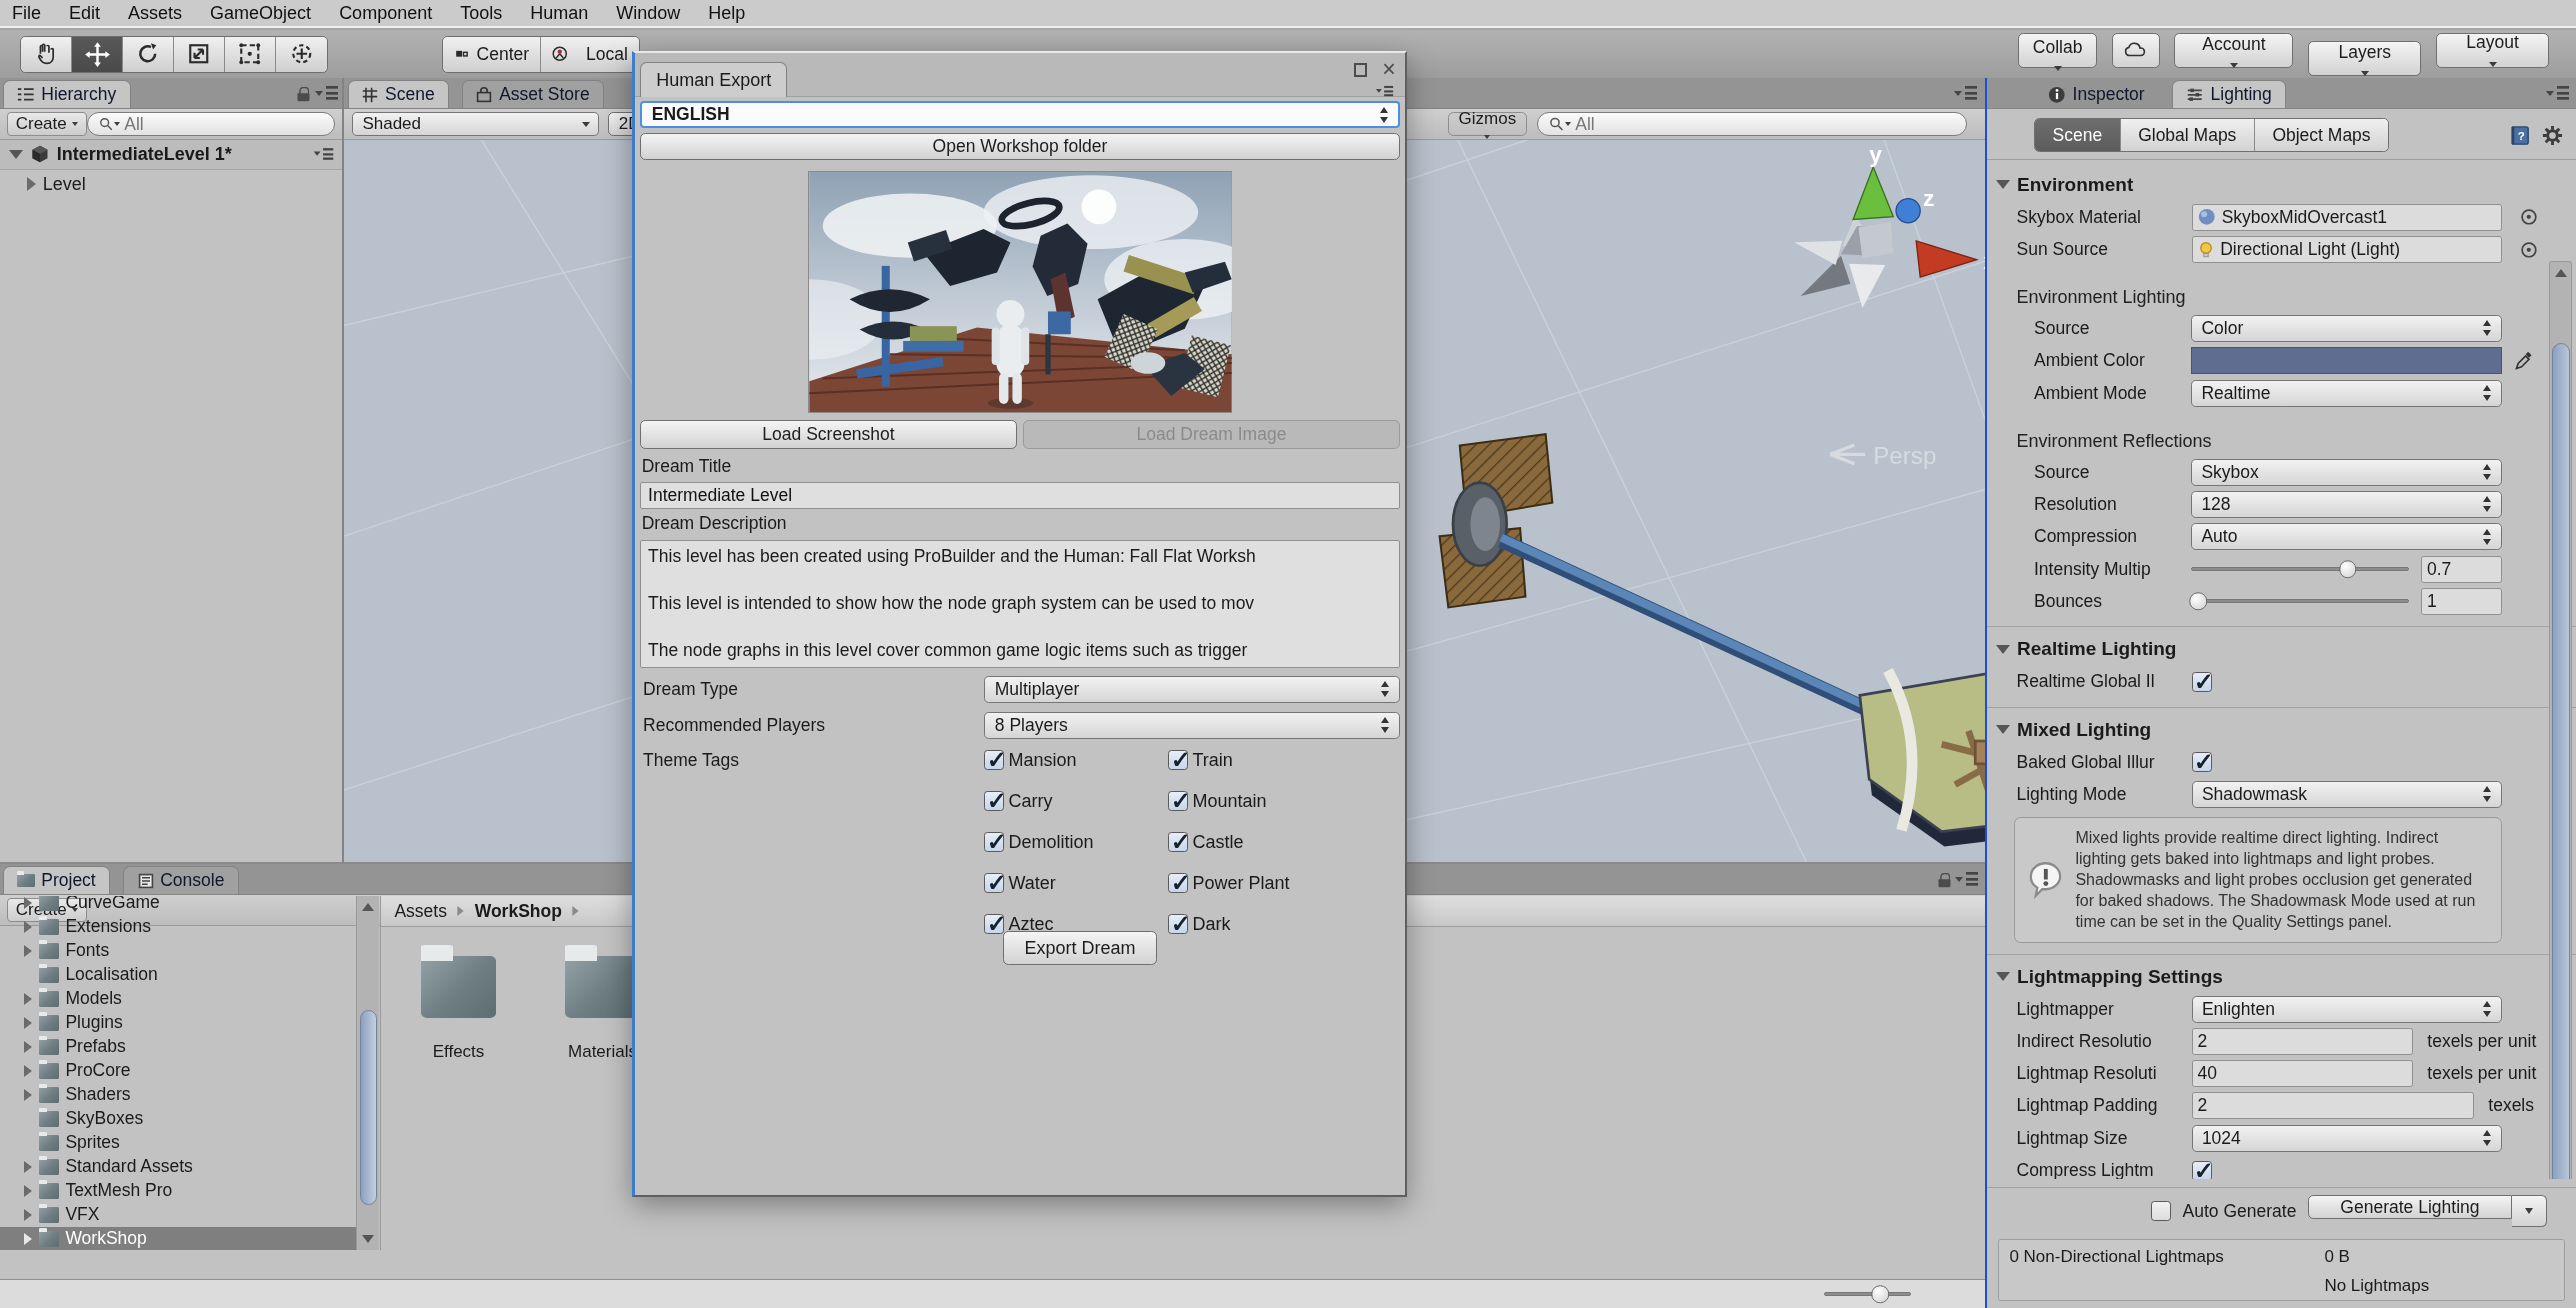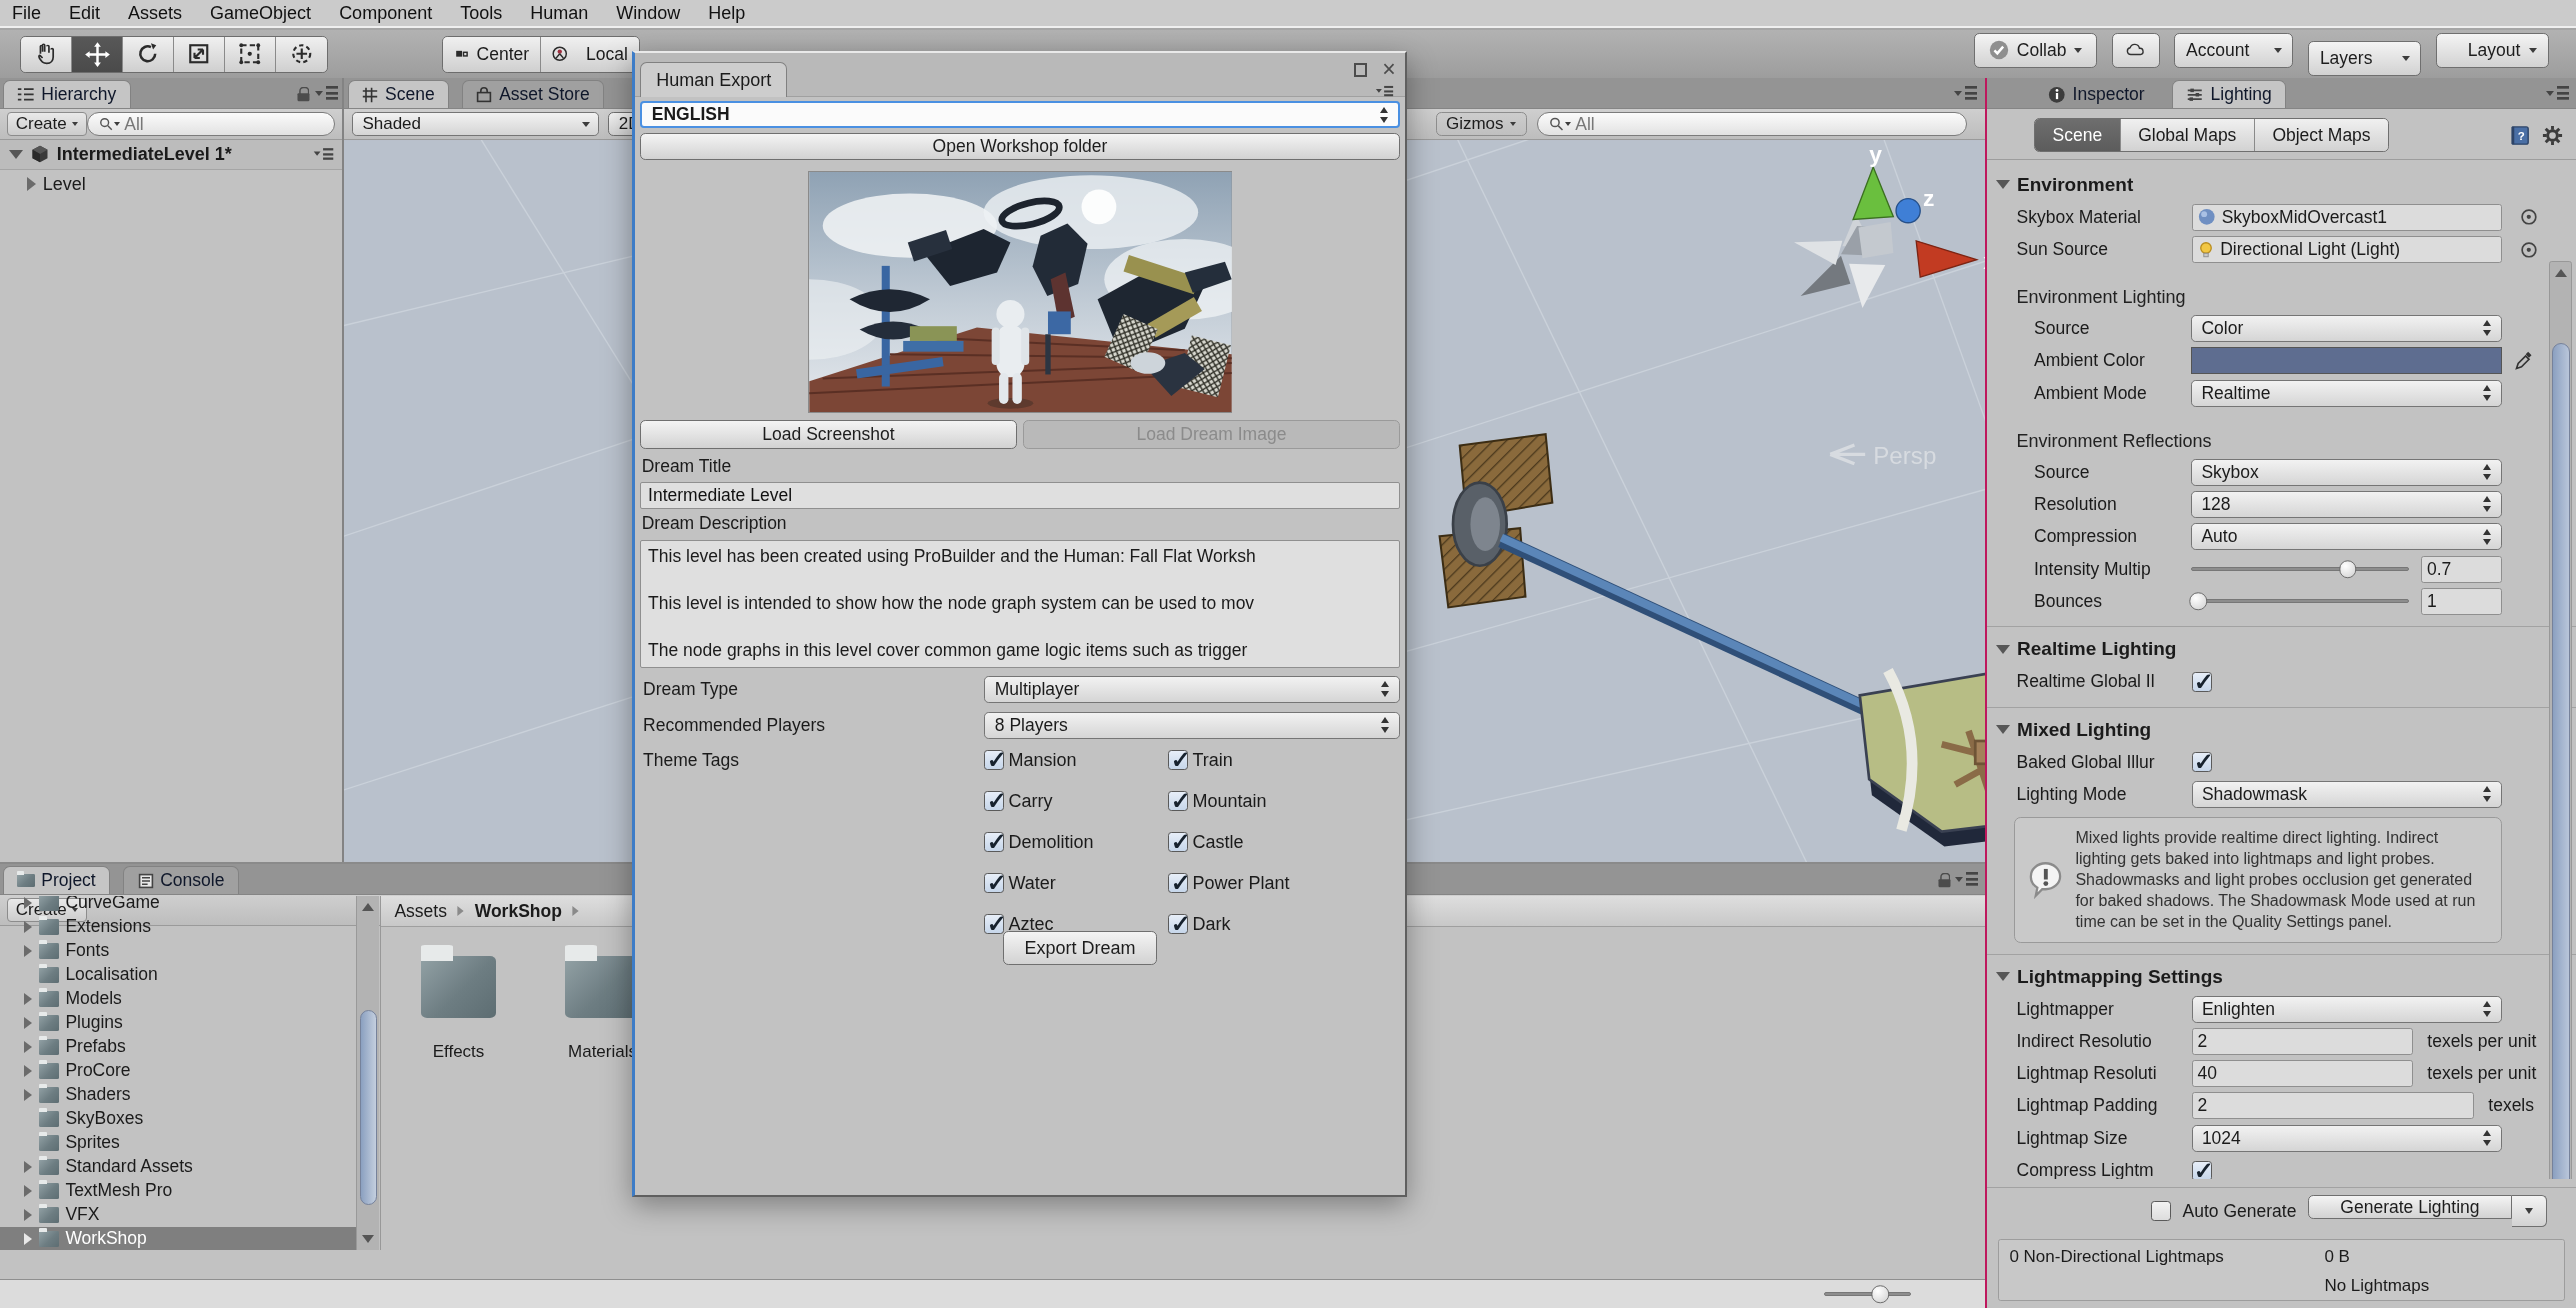--- a/index.html
+++ b/index.html
@@ -3,21 +3,21 @@
 <meta charset="utf-8">
 <style>
   * { margin:0; padding:0; box-sizing:border-box; }
   html,body { width:2576px; height:1309px; overflow:hidden; background:#a6a6a6;
     font-family:"Liberation Sans", sans-serif; color:#1b1b1b; }
   #app { position:relative; width:2576px; height:1309px; font-size:17.5px; }
 
   
   .btn { display:inline-flex; align-items:center; justify-content:center;
     background:linear-gradient(#f4f4f4,#d2d2d2); border:1.3px solid #6f6f6f; border-radius:5.4px;
-    color:#1d1d1d; cursor:default; }
+    color:#1d1d1d; cursor:default;flex-direction:column; }
   .btn.disabled { background:#b9b9b9; color:#8b8b8b; border-color:#9a9a9a; }
   .dd { position:relative; display:flex; align-items:center;
     background:linear-gradient(#f2f2f2,#d5d5d5); border:1.3px solid #757575; border-radius:4.7px;
     padding:0 29.5px 0 9.4px; overflow:hidden; white-space:nowrap; }
   .updown { position:absolute; right:8px; top:50%; transform:translateY(-50%); width:10.7px; height:16px; }
   .updown:before, .updown:after { content:""; position:absolute; left:0.7px; border-left:4.7px solid transparent; border-right:4.7px solid transparent; }
   .updown:before { top:0; border-bottom:6px solid #333; }
   .updown:after { bottom:0; border-top:6px solid #333; }
   .downarrow { width:0; height:0; border-left:5.4px solid transparent; border-right:5.4px solid transparent; border-top:6.7px solid #3c3c3c; display:inline-block; }
   .cb { position:relative; width:20px; height:20px; border:1.3px solid #5a5a5a; border-radius:3.4px;
@@ -56,21 +56,21 @@
     background:linear-gradient(#f0f0f0,#cfcfcf); border-right:1.3px solid #8a8a8a; }
   .toolbtn:last-child { border-right:none; }
   .toolbtn.active { background:linear-gradient(#585858,#4a4a4a); }
   .tb-right { margin-left:auto; display:flex; gap:14.8px; margin-right:27px; }
   .tb-right .btn { height:35px; padding:0 13.4px; gap:8px; font-size:17.5px; }
 
   
   .panel { position:absolute; background:#c2c2c2; }
   #hierarchy { left:0; top:78px; width:344px; height:785px; border-right:2px solid #838383; }
   #sceneview { left:344px; top:78px; width:1642px; height:785px; }
-  #rightpanel { left:1985px; top:78px; width:591px; height:1231px; border-left:2px solid #be185d; }
+  #rightpanel { left:1985px; top:78px; width:591px; height:1231px; border-left:2px solid #1d4ed8; }
   #projectpanel { left:0; top:862px; width:1985px; height:446px; border-top:2px solid #8a8a8a; }
 
   .paneltoolbar { height:31px; background:linear-gradient(#cfcfcf,#bdbdbd); border-bottom:1.3px solid #9a9a9a;
     display:flex; align-items:center; padding:0 6.7px; gap:0; }
   .createbtn { height:24px; padding:0 8px; display:flex; align-items:center; gap:5.4px;
     background:linear-gradient(#e9e9e9,#cccccc); border:1.3px solid #8c8c8c; border-radius:4px; font-size:17px; }
   .createbtn .downarrow { border-left-width:4px; border-right-width:4px; border-top-width:5.4px; }
 
   .hrow { display:flex; align-items:center; gap:6.7px; height:29.5px; padding-left:9.4px; font-size:18px; }
   #scenerow { background:#bcbcbc; border-bottom:1.3px solid #a5a5a5; font-weight:bold; }

